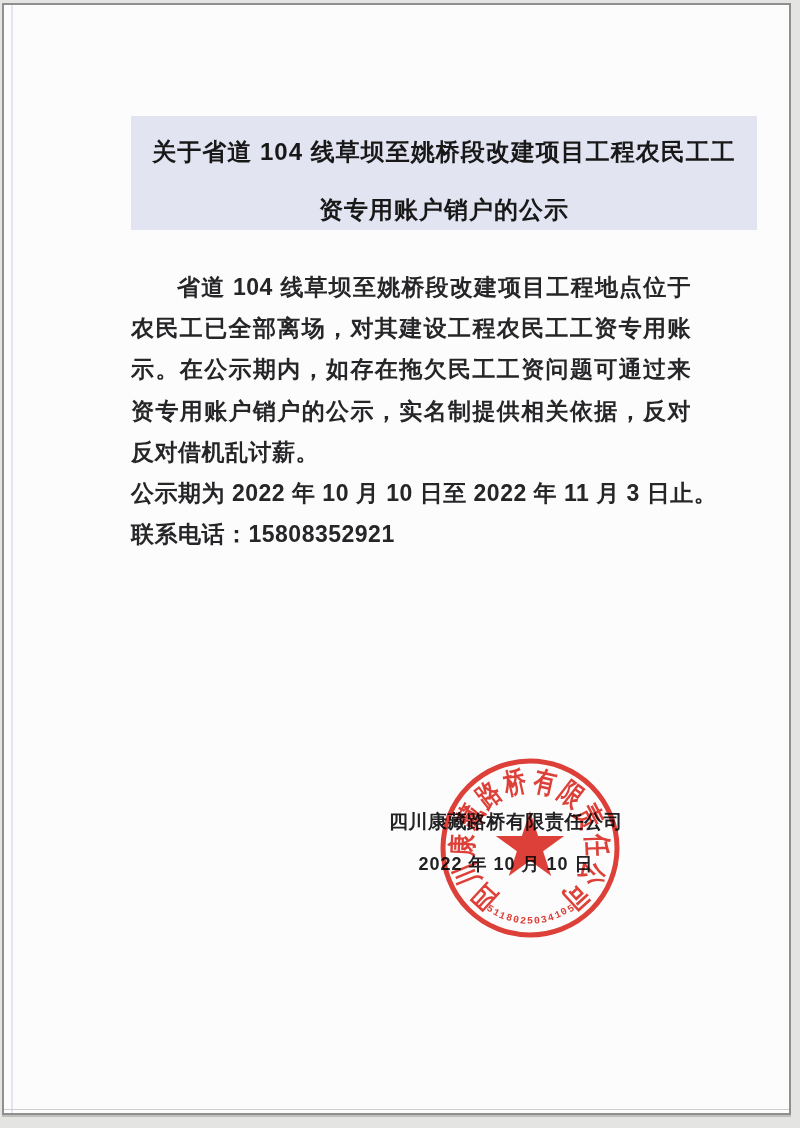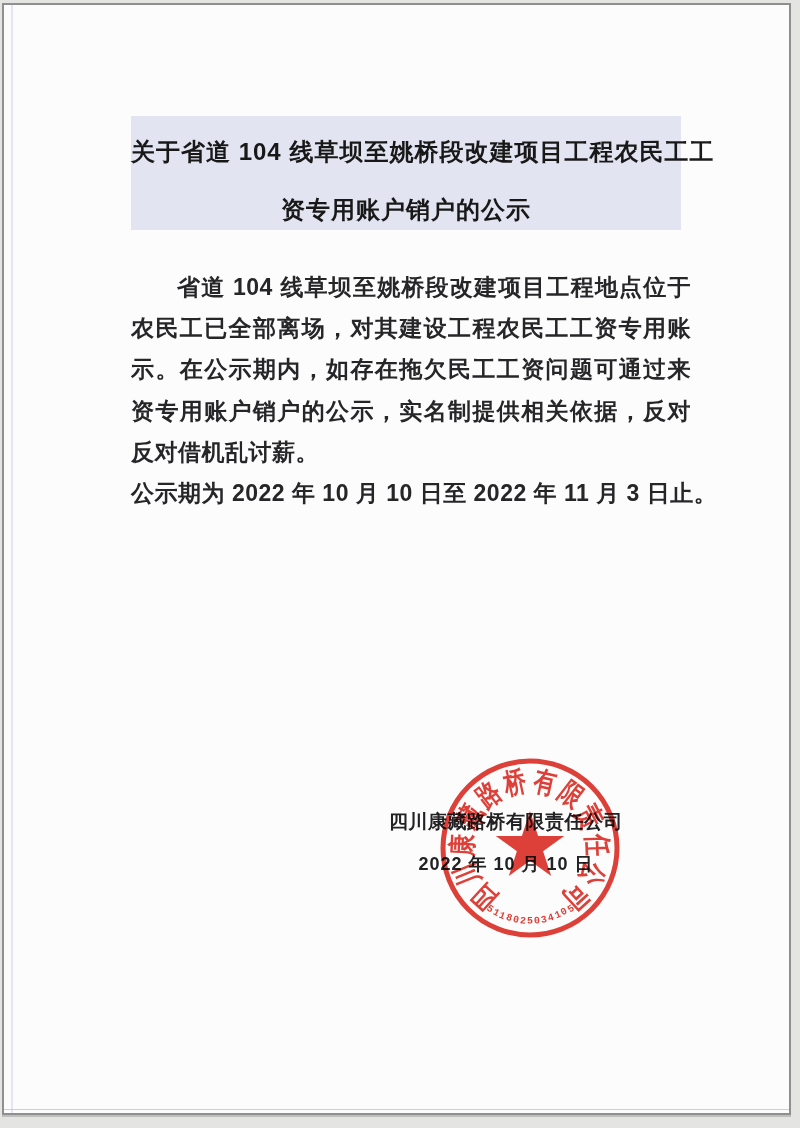--- a/index.html
+++ b/index.html
@@ -34,21 +34,21 @@
     position: absolute;
     left: 0; bottom: 3px;
     width: 100%; height: 1px;
     background: #cfcfcd;
   }
 
   
   .title-block {
     position: absolute;
     left: 127px; top: 111px;
-    width: 550px; height: 114px;
+    width: 626px; height: 114px;
     background: #e3e4f2;
     padding-top: 7px;
     box-sizing: border-box;
   }
   .title-line {
     line-height: 58px;
     text-align: center;
     font-size: 24px;
     font-weight: bold;
     color: #181818;
@@ -130,20 +130,21 @@
     <div class="body-block">
       <div class="para">
           <div class="line">省道 104 线草坝至姚桥段改建项目工程地点位于四川省雅安市</div>
           <div class="line">农民工已全部离场，对其建设工程农民工工资专用账户销户进行公</div>
           <div class="line">示。在公示期内，如存在拖欠民工工资问题可通过来电反映。反映时</div>
           <div class="line">资专用账户销户的公示，实名制提供相关依据，反对借机乱讨薪、</div>
           <div class="line">反对借机乱讨薪。</div>
         </div>
       <div class="info">
           <div class="line">公示期为 2022 年 10 月 10 日至 2022 年 11 月 3 日止。</div>
+          <div class="line">联系电话：15808352921</div>
         </div>
     </div>
 
     <div class="sig-company">四川康藏路桥有限责任公司</div>
     <div class="sig-date">2022 年 10 月 10 日</div>
 
     <div class="stamp" style="color: rgb(221, 49, 39);">
       <svg width="190" height="190" viewBox="0 0 190 190">
         <circle cx="95" cy="95" r="87" fill="none" stroke="currentColor" stroke-width="5"></circle>
         <polygon fill="currentColor" points="95,58 103.1,82.9 129.2,82.9 108.1,98.2 116.2,123.1 95,107.8 73.8,123.1 81.9,98.2 60.8,82.9 86.9,82.9"></polygon>

